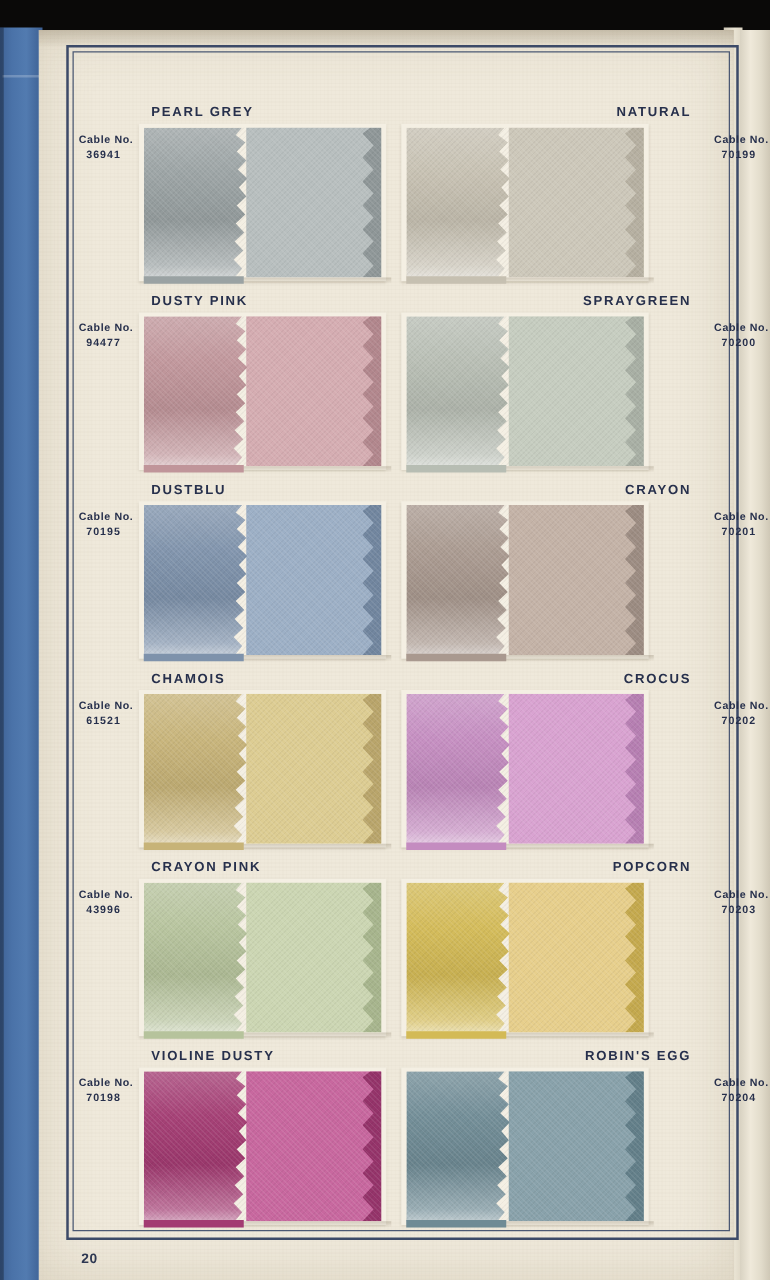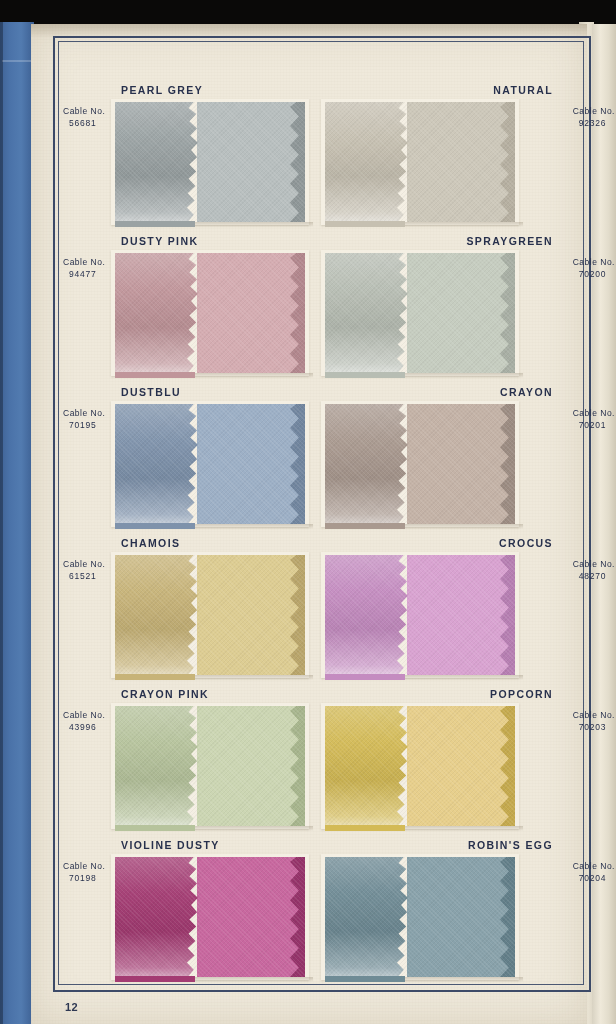--- a/index.html
+++ b/index.html
@@ -45,21 +45,21 @@
 
   .cell{position:absolute;}
   .cell.left{left:32px;width:248px;}
   .cell.right{left:288px;width:248px;}
 
   .cname{position:absolute;top:0;font-size:10.5px;font-weight:bold;color:#27304c;
         letter-spacing:1.4px;white-space:nowrap;}
   .cell.left  .cname{left:58px;}
   .cell.right .cname{right:14px;text-align:right;}
 
-  .cable{position:absolute;top:21px;font-size:8.5px;font-weight:normal;color:#27304c;
+  .cable{position:absolute;top:21px;font-size:8.5px;font-weight:bold;color:#27304c;
         line-height:1.45;letter-spacing:.5px;white-space:nowrap;}
   .cell.left  .cable{left:0px;text-align:left;}
   .cell.right .cable{right:-48px;text-align:left;}
   .cable .num{display:block;padding-left:6px;letter-spacing:.8px;}
 
   
   .swatch{position:absolute;left:52px;top:18px;width:190px;height:120px;}
   .cell.right .swatch{left:6px;}
 
   .paper-mount{position:absolute;left:-4px;top:-3px;width:198px;height:126px;
@@ -96,37 +96,37 @@
   <div class="page">
     <div class="page-top-shadow"></div>
     <div class="page-grain"></div>
 
     <div class="frame-outer"></div>
     <div class="frame-inner"></div>
 
     <div id="grid">
         <div class="cell left" style="top: 60px;">
           <div class="cname">PEARL GREY</div>
-          <div class="cable"><span>Cable No.</span><span class="num">56681</span></div>
+          <div class="cable"><span>Cable No.</span><span class="num">36941</span></div>
           <div class="swatch">
             <div class="paper-mount"></div>
             <div class="shadow-btm"></div>
             <div class="fab">
               <div class="light" style="background: rgb(184, 191, 191);"></div>
               <div class="dark" style="background: rgb(154, 162, 163); clip-path: polygon(0px 0px, 92% 0px, 86% 5%, 95% 10%, 87% 16%, 96% 22%, 88% 28%, 97% 34%, 89% 40%, 96% 46%, 87% 52%, 95% 58%, 86% 64%, 94% 70%, 85% 76%, 93% 82%, 84% 88%, 92% 94%, 85% 100%, 0px 100%);"></div>
               <div class="sheen" style="clip-path: polygon(0px 0px, 92% 0px, 86% 5%, 95% 10%, 87% 16%, 96% 22%, 88% 28%, 97% 34%, 89% 40%, 96% 46%, 87% 52%, 95% 58%, 86% 64%, 94% 70%, 85% 76%, 93% 82%, 84% 88%, 92% 94%, 85% 100%, 0px 100%);"></div>
               <div class="pinked-right" style="background: rgb(143, 151, 152); clip-path: polygon(100% 0px, 100% 100%, 0px 100%, 55% 92%, 0px 84%, 55% 76%, 0px 68%, 55% 60%, 0px 52%, 55% 44%, 0px 36%, 55% 28%, 0px 20%, 55% 12%, 0px 4%, 40% 0px);"></div>
               <div class="weave"></div>
             </div>
             <div class="tab" style="background: rgb(154, 162, 163);"></div>
           </div>
         </div>
         <div class="cell right" style="top: 60px;">
           <div class="cname">NATURAL</div>
-          <div class="cable"><span>Cable No.</span><span class="num">92326</span></div>
+          <div class="cable"><span>Cable No.</span><span class="num">70199</span></div>
           <div class="swatch">
             <div class="paper-mount"></div>
             <div class="shadow-btm"></div>
             <div class="fab">
               <div class="light" style="background: rgb(205, 200, 186);"></div>
               <div class="dark" style="background: rgb(198, 192, 177); clip-path: polygon(0px 0px, 92% 0px, 86% 5%, 95% 10%, 87% 16%, 96% 22%, 88% 28%, 97% 34%, 89% 40%, 96% 46%, 87% 52%, 95% 58%, 86% 64%, 94% 70%, 85% 76%, 93% 82%, 84% 88%, 92% 94%, 85% 100%, 0px 100%);"></div>
               <div class="sheen" style="clip-path: polygon(0px 0px, 92% 0px, 86% 5%, 95% 10%, 87% 16%, 96% 22%, 88% 28%, 97% 34%, 89% 40%, 96% 46%, 87% 52%, 95% 58%, 86% 64%, 94% 70%, 85% 76%, 93% 82%, 84% 88%, 92% 94%, 85% 100%, 0px 100%);"></div>
               <div class="pinked-right" style="background: rgb(182, 176, 161); clip-path: polygon(100% 0px, 100% 100%, 0px 100%, 55% 92%, 0px 84%, 55% 76%, 0px 68%, 55% 60%, 0px 52%, 55% 44%, 0px 36%, 55% 28%, 0px 20%, 55% 12%, 0px 4%, 40% 0px);"></div>
               <div class="weave"></div>
             </div>
@@ -208,21 +208,21 @@
               <div class="dark" style="background: rgb(199, 179, 120); clip-path: polygon(0px 0px, 92% 0px, 86% 5%, 95% 10%, 87% 16%, 96% 22%, 88% 28%, 97% 34%, 89% 40%, 96% 46%, 87% 52%, 95% 58%, 86% 64%, 94% 70%, 85% 76%, 93% 82%, 84% 88%, 92% 94%, 85% 100%, 0px 100%);"></div>
               <div class="sheen" style="clip-path: polygon(0px 0px, 92% 0px, 86% 5%, 95% 10%, 87% 16%, 96% 22%, 88% 28%, 97% 34%, 89% 40%, 96% 46%, 87% 52%, 95% 58%, 86% 64%, 94% 70%, 85% 76%, 93% 82%, 84% 88%, 92% 94%, 85% 100%, 0px 100%);"></div>
               <div class="pinked-right" style="background: rgb(185, 165, 107); clip-path: polygon(100% 0px, 100% 100%, 0px 100%, 55% 92%, 0px 84%, 55% 76%, 0px 68%, 55% 60%, 0px 52%, 55% 44%, 0px 36%, 55% 28%, 0px 20%, 55% 12%, 0px 4%, 40% 0px);"></div>
               <div class="weave"></div>
             </div>
             <div class="tab" style="background: rgb(199, 179, 120);"></div>
           </div>
         </div>
         <div class="cell right" style="top: 513px;">
           <div class="cname">CROCUS</div>
-          <div class="cable"><span>Cable No.</span><span class="num">48270</span></div>
+          <div class="cable"><span>Cable No.</span><span class="num">70202</span></div>
           <div class="swatch">
             <div class="paper-mount"></div>
             <div class="shadow-btm"></div>
             <div class="fab">
               <div class="light" style="background: rgb(217, 163, 209);"></div>
               <div class="dark" style="background: rgb(196, 140, 192); clip-path: polygon(0px 0px, 92% 0px, 86% 5%, 95% 10%, 87% 16%, 96% 22%, 88% 28%, 97% 34%, 89% 40%, 96% 46%, 87% 52%, 95% 58%, 86% 64%, 94% 70%, 85% 76%, 93% 82%, 84% 88%, 92% 94%, 85% 100%, 0px 100%);"></div>
               <div class="sheen" style="clip-path: polygon(0px 0px, 92% 0px, 86% 5%, 95% 10%, 87% 16%, 96% 22%, 88% 28%, 97% 34%, 89% 40%, 96% 46%, 87% 52%, 95% 58%, 86% 64%, 94% 70%, 85% 76%, 93% 82%, 84% 88%, 92% 94%, 85% 100%, 0px 100%);"></div>
               <div class="pinked-right" style="background: rgb(182, 127, 178); clip-path: polygon(100% 0px, 100% 100%, 0px 100%, 55% 92%, 0px 84%, 55% 76%, 0px 68%, 55% 60%, 0px 52%, 55% 44%, 0px 36%, 55% 28%, 0px 20%, 55% 12%, 0px 4%, 40% 0px);"></div>
               <div class="weave"></div>
             </div>
@@ -288,15 +288,15 @@
               <div class="dark" style="background: rgb(111, 139, 149); clip-path: polygon(0px 0px, 92% 0px, 86% 5%, 95% 10%, 87% 16%, 96% 22%, 88% 28%, 97% 34%, 89% 40%, 96% 46%, 87% 52%, 95% 58%, 86% 64%, 94% 70%, 85% 76%, 93% 82%, 84% 88%, 92% 94%, 85% 100%, 0px 100%);"></div>
               <div class="sheen" style="clip-path: polygon(0px 0px, 92% 0px, 86% 5%, 95% 10%, 87% 16%, 96% 22%, 88% 28%, 97% 34%, 89% 40%, 96% 46%, 87% 52%, 95% 58%, 86% 64%, 94% 70%, 85% 76%, 93% 82%, 84% 88%, 92% 94%, 85% 100%, 0px 100%);"></div>
               <div class="pinked-right" style="background: rgb(99, 127, 137); clip-path: polygon(100% 0px, 100% 100%, 0px 100%, 55% 92%, 0px 84%, 55% 76%, 0px 68%, 55% 60%, 0px 52%, 55% 44%, 0px 36%, 55% 28%, 0px 20%, 55% 12%, 0px 4%, 40% 0px);"></div>
               <div class="weave"></div>
             </div>
             <div class="tab" style="background: rgb(111, 139, 149);"></div>
           </div>
         </div>
       </div>
 
-    <div class="page-number">12</div>
+    <div class="page-number">20</div>
   </div>
 </div>
 
 </body></html>

